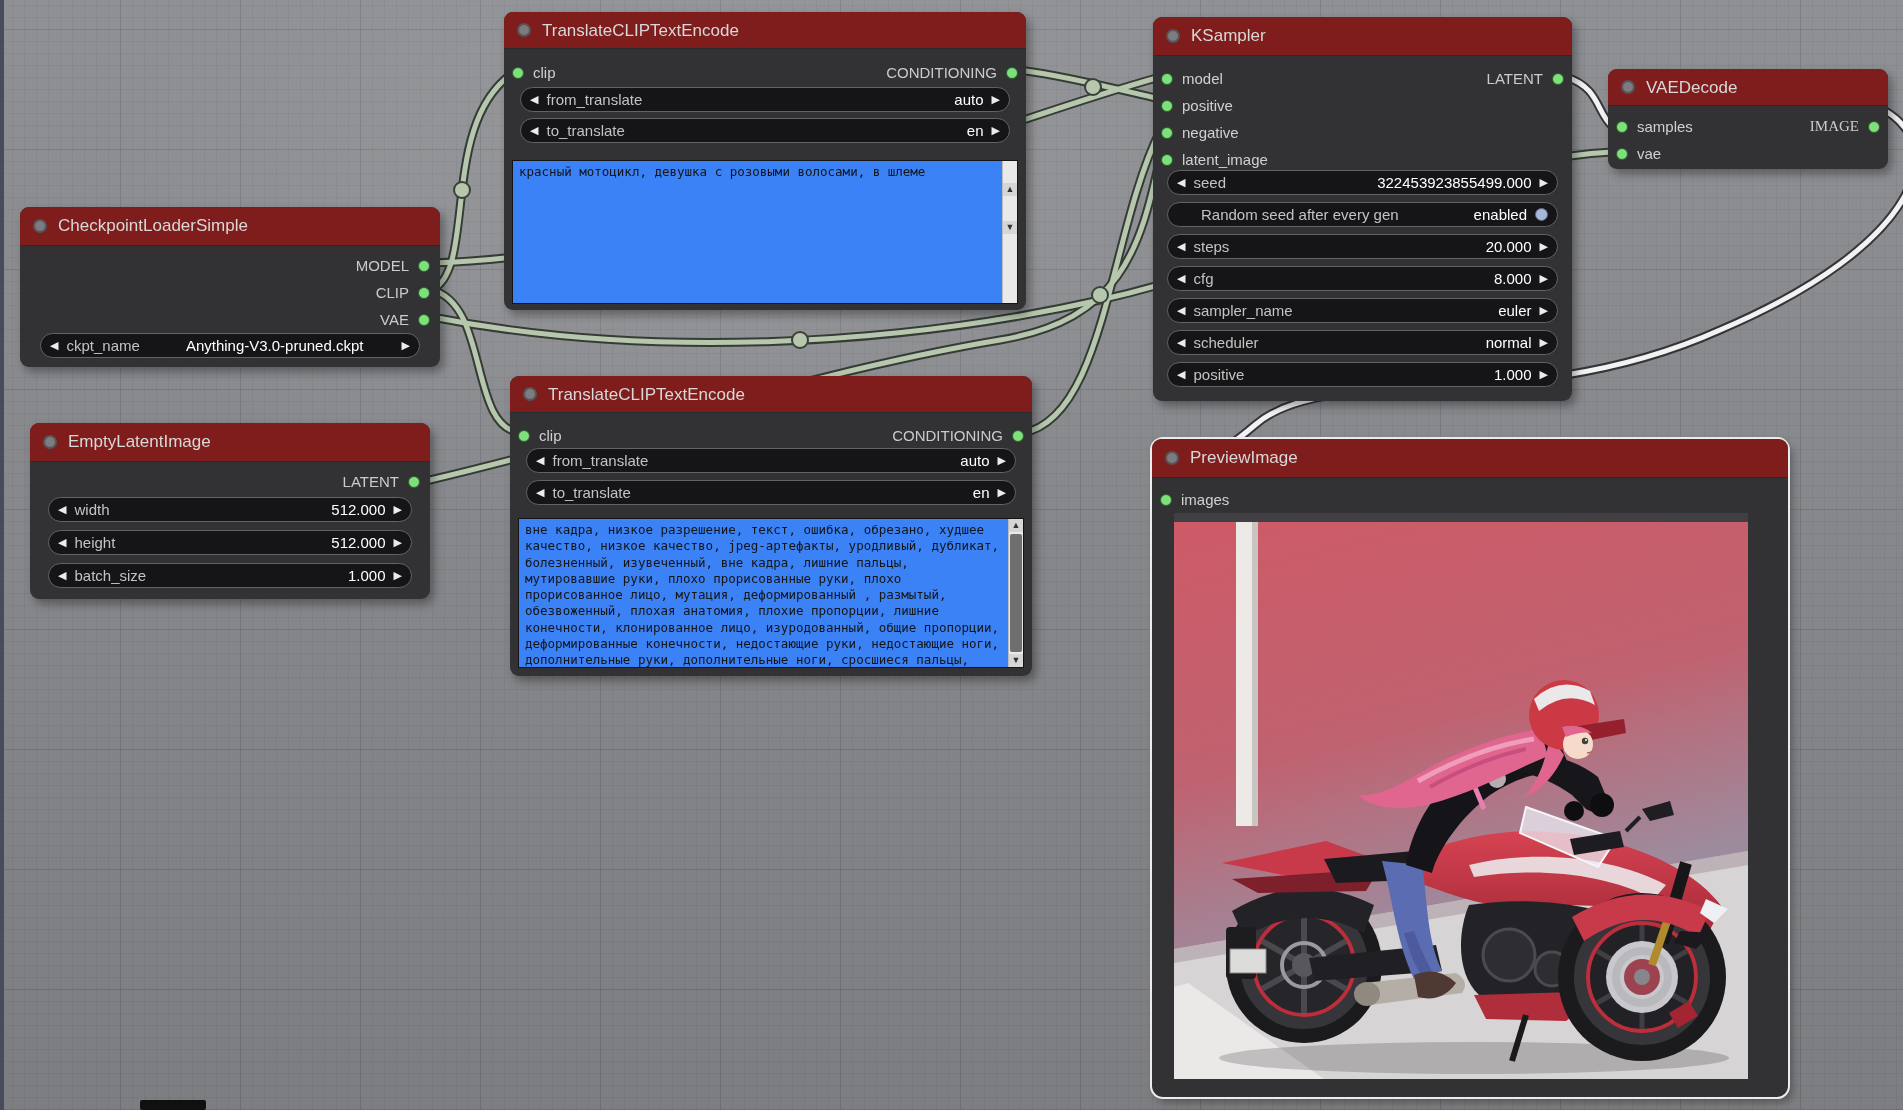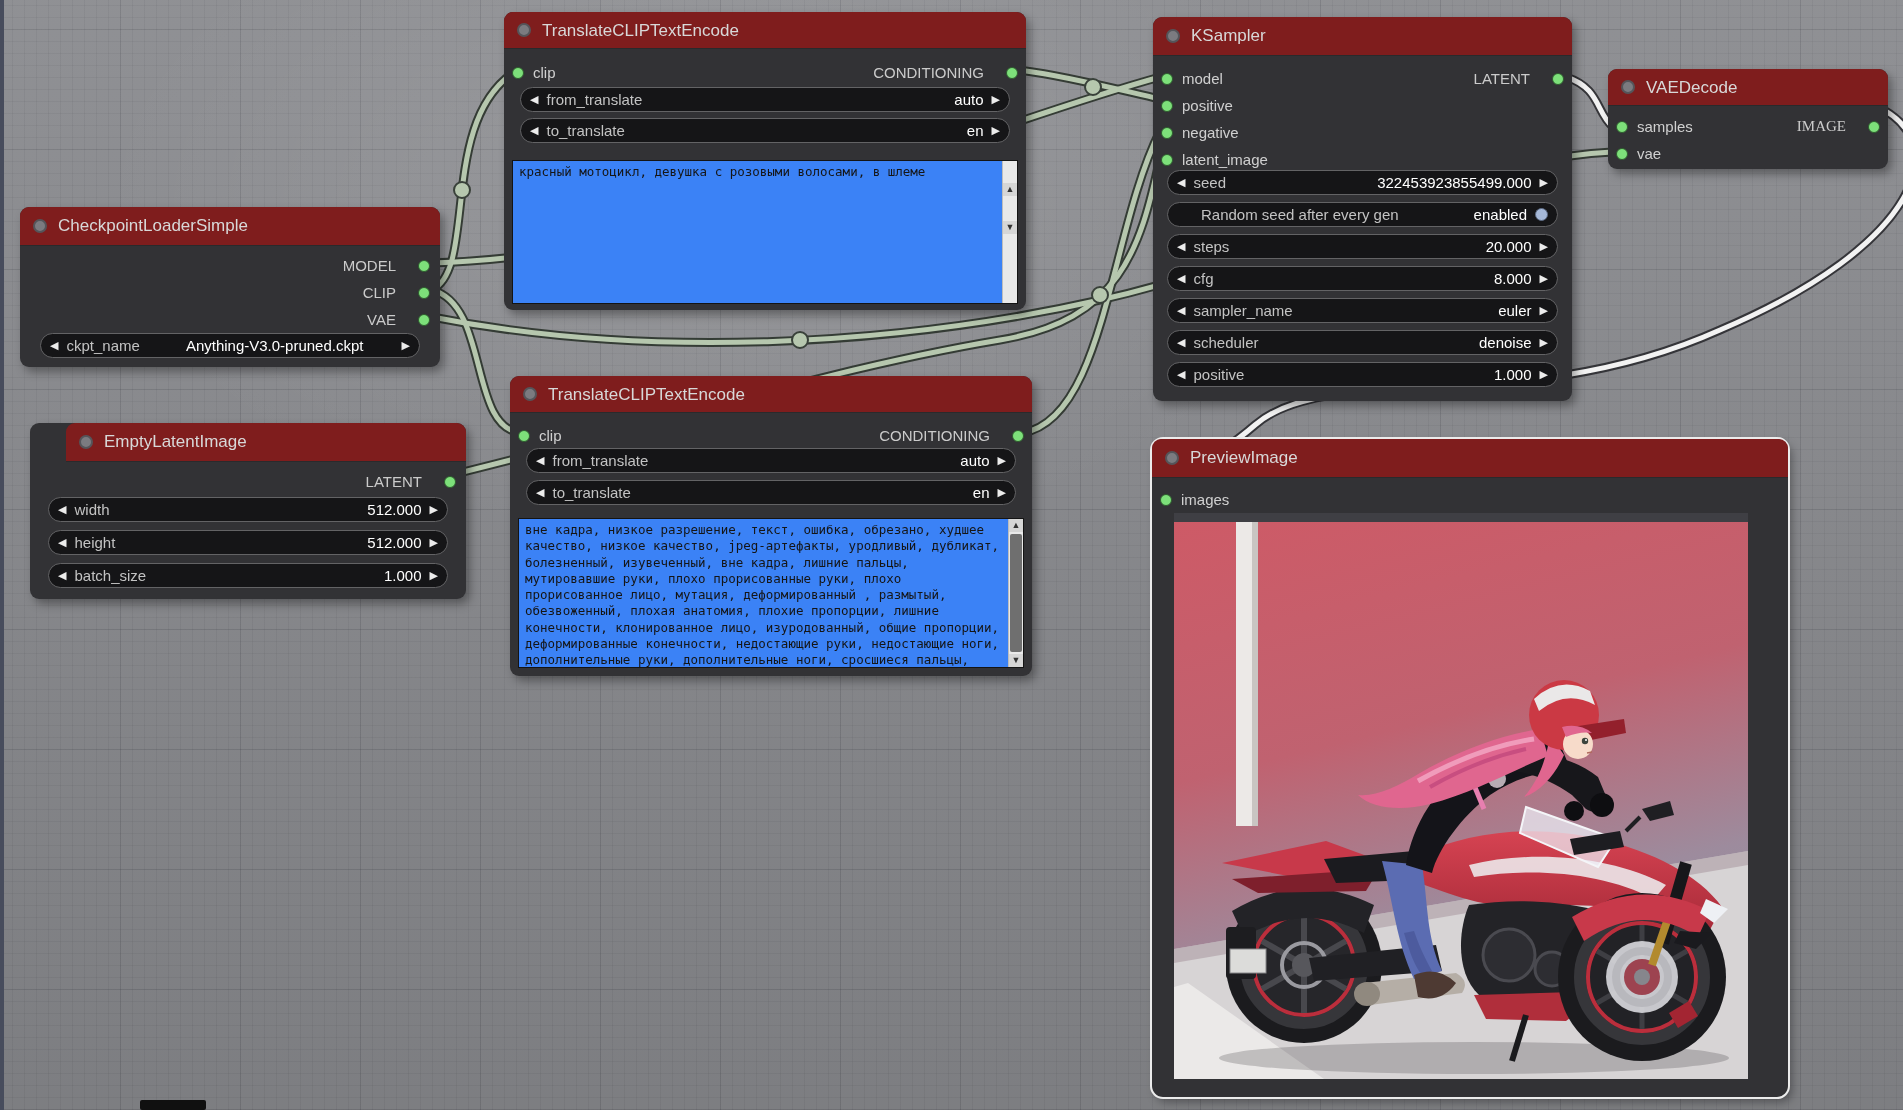--- a/index.html
+++ b/index.html
@@ -24,21 +24,21 @@
   .node .titlebar{position:relative;height:38px;background:#7f1d1d;border-radius:9px 9px 0 0;
         border-bottom:1px solid #2a2a2c;}
   .node .titlebar .tdot{position:absolute;left:13px;top:12px;width:14px;height:14px;border-radius:50%;
         background:#7b7b80;border:2px solid #55555a;box-sizing:border-box;}
   .node .titlebar .tname{position:absolute;left:38px;top:9px;font-size:17px;color:#d8d8d8;white-space:nowrap;}
   .selected{outline:2px solid #ececec;outline-offset:0px;border-radius:11px;}
 
   .dot{width:12px;height:12px;border-radius:50%;background:#7de07a;border:1px solid #2e5c2e;
        box-sizing:border-box;flex:none;}
   .slot-in{position:absolute;display:flex;align-items:center;gap:9px;font-size:15px;color:#d0d0d0;}
-  .slot-out{position:absolute;display:flex;align-items:center;gap:22px;font-size:15px;color:#cbcbcb;}
+  .slot-out{position:absolute;display:flex;align-items:center;gap:9px;font-size:15px;color:#cbcbcb;}
 
   .pill{position:absolute;height:25px;background:#151517;border:1px solid #636365;border-radius:13px;
         display:flex;align-items:center;box-sizing:border-box;padding:0 9px;font-size:15px;}
   .pill .arr{font-size:11px;color:#ececec;line-height:25px;flex:none;}
   .pill .wlabel{color:#c3c3c3;margin:0 8px;white-space:nowrap;}
   .pill .wvalue{color:#ffffff;margin-left:auto;margin-right:8px;white-space:nowrap;}
   .pill .wvalue.centered{margin:0 auto;}
   .pill .toggle-dot{width:13px;height:13px;border-radius:50%;background:#a5b8d8;border:1px solid #5d6b84;
         box-sizing:border-box;flex:none;}
 
@@ -203,21 +203,21 @@
     </div>
     <div class="pill" style="left:14px;right:14px;top:281px;">
       <span class="arr">◀</span>
       <span class="wlabel">sampler_name</span>
       <span class="wvalue">euler</span>
       <span class="arr">▶</span>
     </div>
     <div class="pill" style="left:14px;right:14px;top:313px;">
       <span class="arr">◀</span>
       <span class="wlabel">scheduler</span>
-      <span class="wvalue">denoise</span>
+      <span class="wvalue">normal</span>
       <span class="arr">▶</span>
     </div>
     <div class="pill" style="left:14px;right:14px;top:345px;">
       <span class="arr">◀</span>
       <span class="wlabel">positive</span>
       <span class="wvalue">1.000</span>
       <span class="arr">▶</span>
     </div>
   </div>
 
@@ -233,21 +233,21 @@
     <div class="slot-in" style="left:8px;top:76px;">
       <span class="dot"></span>
       <span>vae</span>
     </div>
     <div class="slot-out" style="right:8px;top:49px;font-family:Liberation Serif, serif;">
       <span>IMAGE</span>
       <span class="dot"></span>
     </div>
   </div>
 
-  <div class="node" style="left:30px;top:423px;width:400px;height:176px;padding-left:36px;">
+  <div class="node" style="left:30px;top:423px;width:400px;height:176px;">
     <div class="titlebar">
       <span class="tdot"></span>
       <span class="tname">EmptyLatentImage</span>
     </div>
     <div class="slot-out" style="right:10px;top:50px;">
       <span>LATENT</span>
       <span class="dot"></span>
     </div>
     <div class="pill" style="left:18px;right:18px;top:74px;">
       <span class="arr">◀</span>

